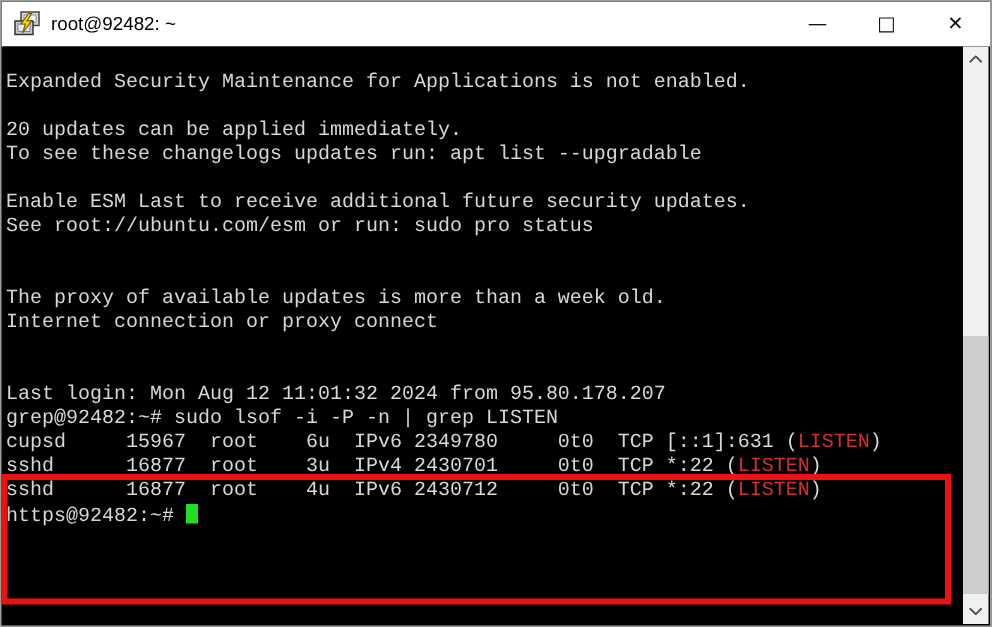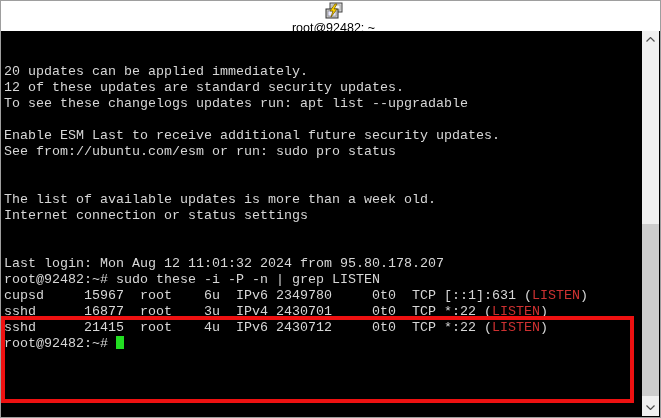--- a/index.html
+++ b/index.html
@@ -10,21 +10,21 @@
   *{margin:0;padding:0;box-sizing:border-box;}
   html,body{background:#fff;}
   .window{
     position:relative; width:661px; height:418px;
     border:1px solid var(--frame); background:var(--term-bg);
     font-family:"Liberation Sans",sans-serif; overflow:hidden;
   }
   
   .titlebar{
     position:absolute; top:0; left:0; right:0; height:30px;
-    background:var(--titlebar-bg); display:flex; align-items:center;flex-direction:column;
+    background:var(--titlebar-bg); display:flex; align-items:center;
   }
   .app-icon{width:20px; height:20px; margin-left:7px; flex:0 0 auto;}
   .title-text{
     margin-left:6px; font-size:12.5px; color:var(--title-fg);
     white-space:nowrap; flex:1 1 auto;
   }
   .controls{display:flex; height:30px; flex:0 0 auto;}
   .ctrl-btn{
     width:46px; height:30px; display:flex; align-items:center; justify-content:center;
     font-size:13px; color:#111; background:transparent; border:none; cursor:default;
@@ -90,39 +90,39 @@
       </button>
       <button class="ctrl-btn">
         <span>✕</span>
       </button>
     </div>
   </div>
 
   <div class="terminal">
     <div class="term-lines">
         <div class="term-line"><span></span></div>
+        <div class="term-line"><span>Expanded Security Maintenance for Applications is not enabled.</span></div>
         <div class="term-line"><span></span></div>
         <div class="term-line"><span>20 updates can be applied immediately.</span></div>
-        <div class="term-line"><span>12 of these updates are standard security updates.</span></div>
         <div class="term-line"><span>To see these changelogs updates run: apt list --upgradable</span></div>
         <div class="term-line"><span></span></div>
         <div class="term-line"><span>Enable ESM Last to receive additional future security updates.</span></div>
-        <div class="term-line"><span>See from://ubuntu.com/esm or run: sudo pro status</span></div>
+        <div class="term-line"><span>See root://ubuntu.com/esm or run: sudo pro status</span></div>
         <div class="term-line"><span></span></div>
         <div class="term-line"><span></span></div>
-        <div class="term-line"><span>The list of available updates is more than a week old.</span></div>
-        <div class="term-line"><span>Internet connection or status settings</span></div>
+        <div class="term-line"><span>The proxy of available updates is more than a week old.</span></div>
+        <div class="term-line"><span>Internet connection or proxy connect</span></div>
         <div class="term-line"><span></span></div>
         <div class="term-line"><span></span></div>
         <div class="term-line"><span>Last login: Mon Aug 12 11:01:32 2024 from 95.80.178.207</span></div>
-        <div class="term-line"><span>root@92482:~# sudo these -i -P -n | grep LISTEN</span></div>
+        <div class="term-line"><span>grep@92482:~# sudo lsof -i -P -n | grep LISTEN</span></div>
         <div class="term-line"><span>cupsd     15967  root    6u  IPv6 2349780     0t0  TCP [::1]:631 (</span><span class="red">LISTEN</span><span>)</span></div>
         <div class="term-line"><span>sshd      16877  root    3u  IPv4 2430701     0t0  TCP *:22 (</span><span class="red">LISTEN</span><span>)</span></div>
-        <div class="term-line"><span>sshd      21415  root    4u  IPv6 2430712     0t0  TCP *:22 (</span><span class="red">LISTEN</span><span>)</span></div>
-        <div class="term-line"><span>root@92482:~# </span><span class="cursor"></span></div>
+        <div class="term-line"><span>sshd      16877  root    4u  IPv6 2430712     0t0  TCP *:22 (</span><span class="red">LISTEN</span><span>)</span></div>
+        <div class="term-line"><span>https@92482:~# </span><span class="cursor"></span></div>
       </div>
   </div>
 
   <div class="annotation-box"></div>
 
   <div class="scrollbar">
     <div class="scroll-arrow up">
       <svg width="9" height="5" viewBox="0 0 9 5">
         <polyline points="0.5,4.5 4.5,0.5 8.5,4.5" fill="none" stroke="#505050" stroke-width="1.2"></polyline>
       </svg>

